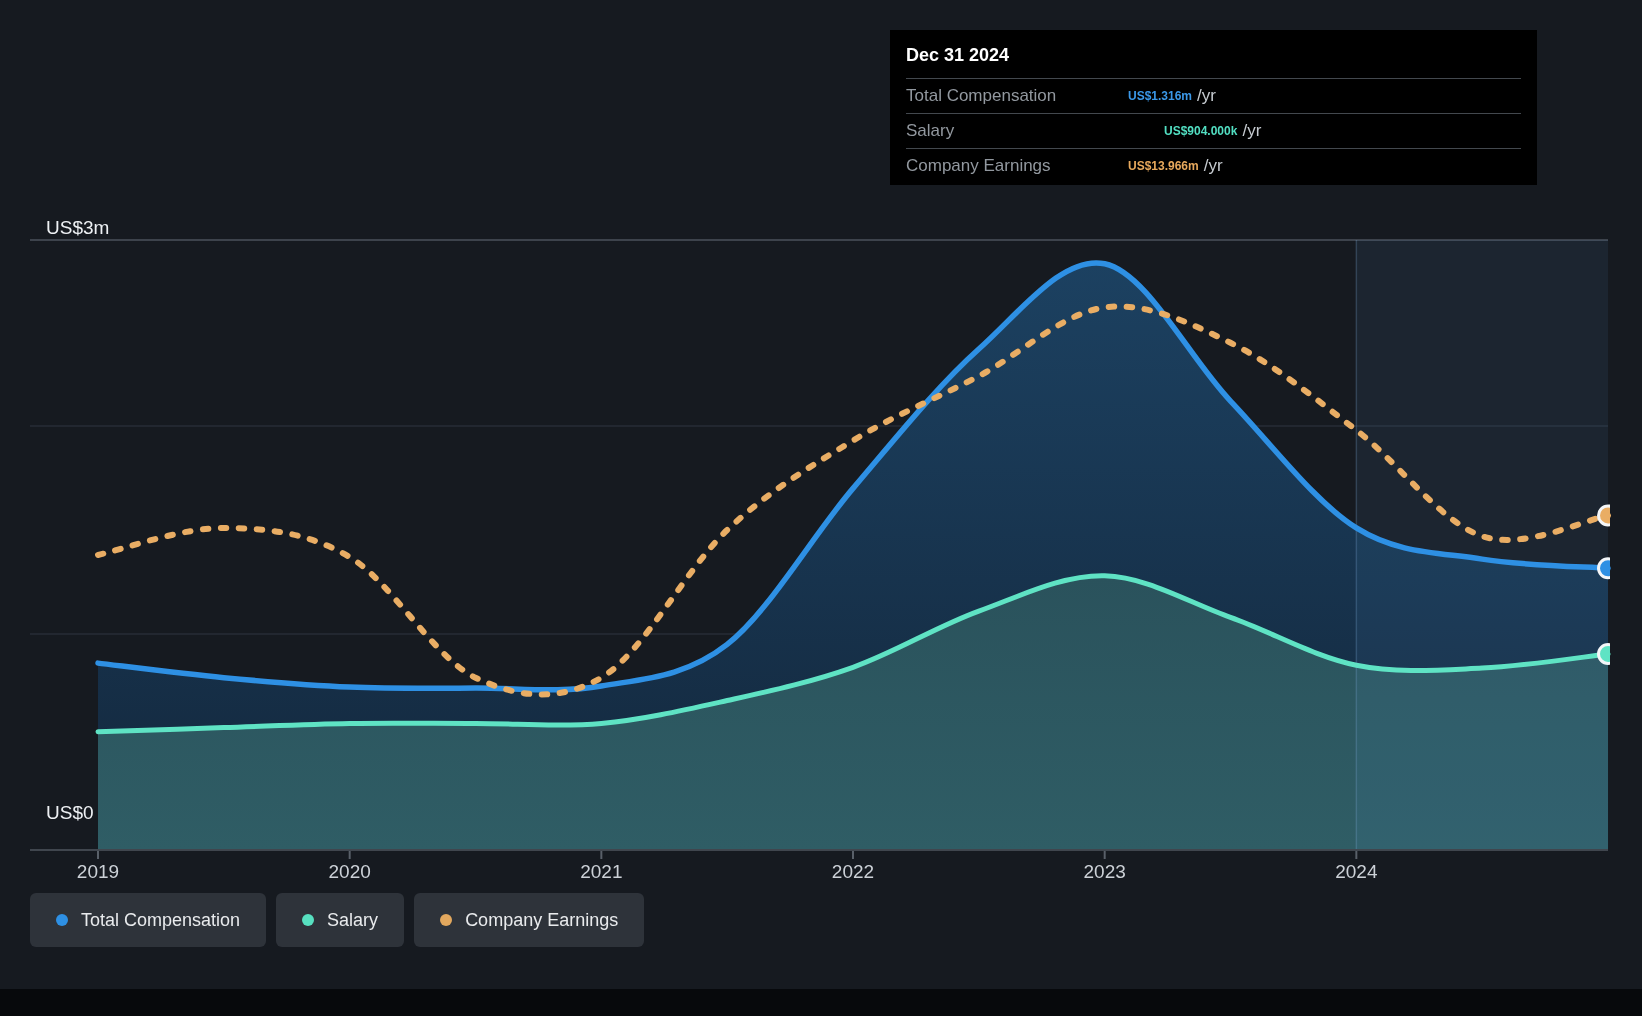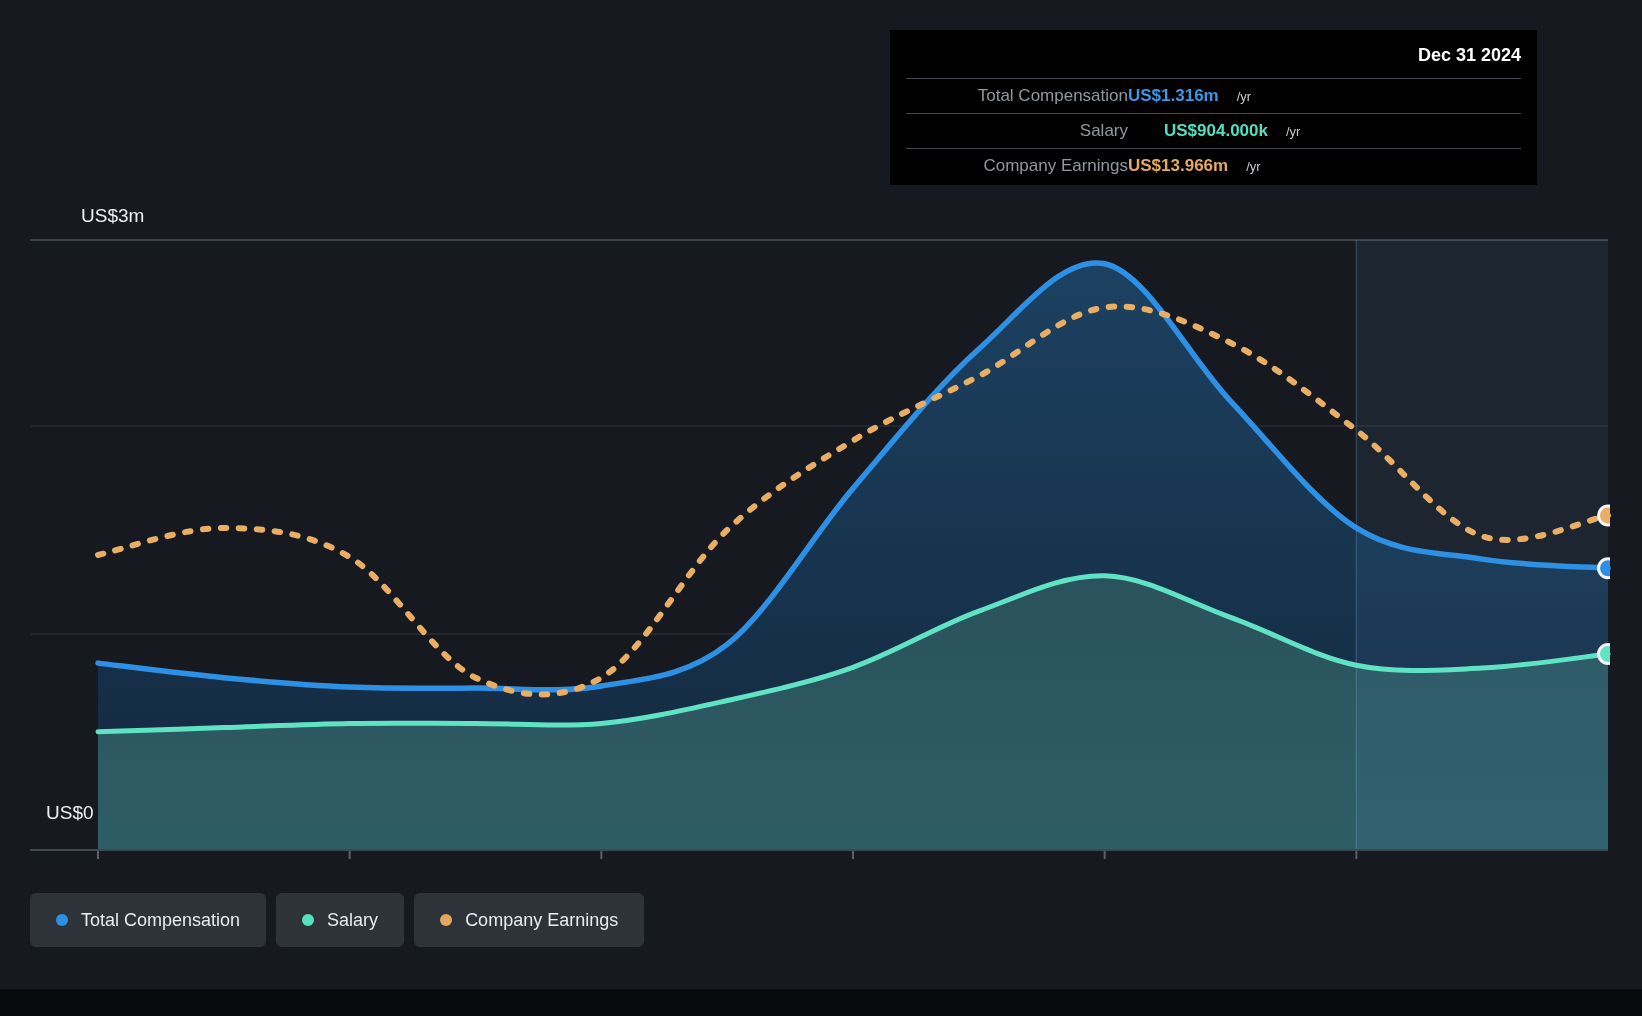--- a/index.html
+++ b/index.html
@@ -1,30 +1,30 @@
 <!DOCTYPE html>
 <html><head>
 <meta charset="utf-8">
 <style>
   html,body{margin:0;padding:0;background:#161a20;}
   #app{position:relative;width:1642px;height:1016px;background:#161a20;overflow:hidden;
        font-family:"Liberation Sans", sans-serif;}
   #chart-svg{position:absolute;left:0;top:0;z-index:1;}
   .axis-label{position:absolute;left:46px;color:#eef1f4;font-size:19px;z-index:3;}
-  #y-top-label{top:205px;margin-left:35px;}
+  #y-top-label{top:217px;}
   #y-bottom-label{top:802px;}
   #x-labels{position:absolute;left:0;top:861px;width:100%;height:30px;z-index:3;}
   .x-year{position:absolute;transform:translateX(-50%);color:#ccd1d7;font-size:19px;}
   #tooltip{position:absolute;left:890px;top:30px;width:647px;background:#000;z-index:5;
-           padding:12px 16px 2px 16px;box-sizing:border-box;text-align:right;}
+           padding:12px 16px 2px 16px;box-sizing:border-box;}
   #tooltip-title{color:#ffffff;font-size:18px;font-weight:bold;padding:3px 0 12px 0;}
   .tt-row{display:flex;align-items:center;height:34px;border-top:1px solid #43484e;}
   .tt-label{width:222px;color:#92989f;font-size:17px;}
-  .tt-value{font-size:17px;font-weight:bold;}
-  .tt-suffix{color:#c6cbd0;font-size:13px;margin-left:18px;}
+  .tt-value{font-size:12px;font-weight:bold;}
+  .tt-suffix{color:#c6cbd0;font-size:17px;margin-left:5px;}
   #legend{position:absolute;left:30px;top:893px;display:flex;gap:10px;z-index:3;}
   .legend-pill{display:flex;align-items:center;gap:13px;height:54px;padding:0 26px;
                background:#2e333a;border-radius:6px;color:#e9ebed;font-size:18px;cursor:pointer;}
   .legend-dot{width:12px;height:12px;border-radius:50%;}
   #bottom-bar{position:absolute;left:0;top:989px;width:100%;height:27px;background:#07090c;z-index:4;}
 </style>
 </head>
 <body>
 
 <div id="app">
@@ -63,20 +63,28 @@
       <line x1="349.66999999999996" y1="851" x2="349.66999999999996" y2="859" stroke="#596069" stroke-width="2"></line>
       <line x1="601.3399999999999" y1="851" x2="601.3399999999999" y2="859" stroke="#596069" stroke-width="2"></line>
       <line x1="853.01" y1="851" x2="853.01" y2="859" stroke="#596069" stroke-width="2"></line>
       <line x1="1104.6799999999998" y1="851" x2="1104.6799999999998" y2="859" stroke="#596069" stroke-width="2"></line>
       <line x1="1356.35" y1="851" x2="1356.35" y2="859" stroke="#596069" stroke-width="2"></line>
     </svg>
 
   <div class="axis-label" id="y-top-label">US$3m</div>
   <div class="axis-label" id="y-bottom-label">US$0</div>
 
+  <div id="x-labels">
+      <div class="x-year" style="left: 98px;">2019</div>
+      <div class="x-year" style="left: 349.67px;">2020</div>
+      <div class="x-year" style="left: 601.34px;">2021</div>
+      <div class="x-year" style="left: 853.01px;">2022</div>
+      <div class="x-year" style="left: 1104.68px;">2023</div>
+      <div class="x-year" style="left: 1356.35px;">2024</div>
+    </div>
 
   <div id="tooltip">
     <div id="tooltip-title">Dec 31 2024</div>
     <div id="tooltip-rows">
         <div class="tt-row">
           <div class="tt-label">Total Compensation</div>
           <div class="tt-value" style="color: rgb(59, 152, 232);">US$1.316m</div>
           <div class="tt-suffix">/yr</div>
         </div>
         <div class="tt-row">

